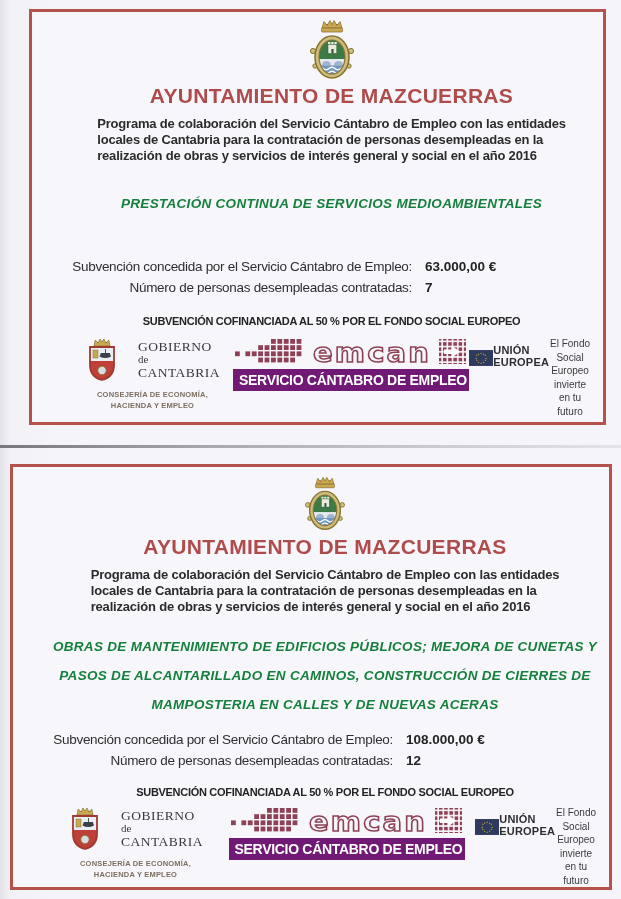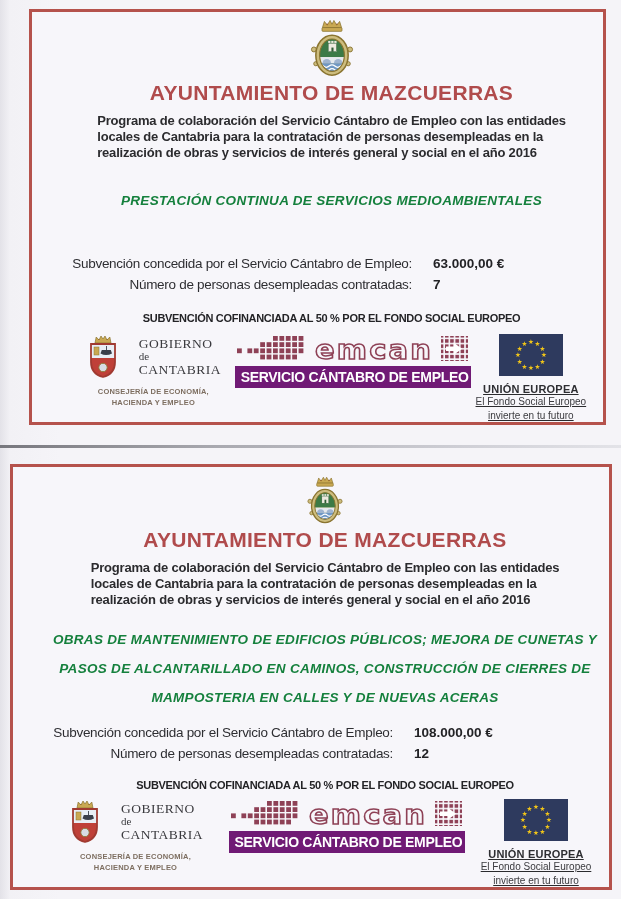--- a/index.html
+++ b/index.html
@@ -18,21 +18,21 @@
   .c2 .crest{margin-top:9px;}
   .title{margin-top:3px;font-size:21px;font-weight:bold;color:#b04b4c;letter-spacing:0.3px;}
   .intro{margin-top:8px;font-size:13px;font-weight:bold;letter-spacing:-0.2px;
     line-height:16px;color:#2b2b2e;}
   .project{margin-top:32px;font-size:13.5px;font-weight:bold;font-style:italic;
     letter-spacing:0.3px;text-align:center;color:#15803d;}
   .c2 .project{margin-top:24px;}
   .c2 .project .project-line{margin-bottom:14px;}
   .grants{margin-top:48px;width:100%;}
   .c2 .grants{margin-top:6px;}
-  .grant-row{display:grid;grid-template-columns:352px 1fr;column-gap:21px;
+  .grant-row{display:grid;grid-template-columns:352px 1fr;column-gap:13px;
     align-items:baseline;margin-bottom:6px;}
   .grant-label{text-align:right;font-size:13.5px;letter-spacing:-0.3px;color:#2e2e32;}
   .grant-value{text-align:left;font-size:13.5px;font-weight:bold;color:#232326;}
   .cofinance{margin-top:14px;font-size:11px;font-weight:bold;letter-spacing:-0.3px;
     color:#232326;text-align:center;}
   .c2 .cofinance{margin-top:12px;}
   .logos{margin-top:10px;width:100%;display:flex;justify-content:space-between;
     align-items:flex-start;padding:0 12px;box-sizing:border-box;}
   .c2 .logos{margin-top:8px;}
   
@@ -42,21 +42,21 @@
   .gob-name .l1,.gob-name .l3{font-size:13.5px;letter-spacing:0.5px;}
   .gob-name .l2{font-size:11px;}
   .gob-caption{margin-top:6px;font-size:7.5px;letter-spacing:0.2px;color:#7d6e60;
     text-align:center;line-height:1.5;font-weight:bold;}
   
   .emcan{width:236px;display:flex;flex-direction:column;align-items:center;}
   .emcan-banner{margin-top:2px;background:#701a75;color:#ffffff;font-size:14px;
     font-weight:bold;letter-spacing:-0.3px;padding:3px 6px;white-space:nowrap;width:224px;
     text-align:center;}
   
-  .eu{width:122px;display:flex;flex-direction:column;align-items:center;text-decoration:underline;}
+  .eu{width:122px;display:flex;align-items:flex-start;}
   .eu-title{margin-top:7px;font-size:11px;font-weight:bold;color:#2e2e32;letter-spacing:0.2px;}
   .eu-sub{font-size:10px;color:#3b3b3f;line-height:1.35;text-align:center;}
   .hidden-defs{position:absolute;width:0;height:0;overflow:hidden;}
 </style>
 </head>
 <body>
 
 <svg class="hidden-defs" aria-hidden="true">
   <defs>
     <clipPath id="maz-oval">

